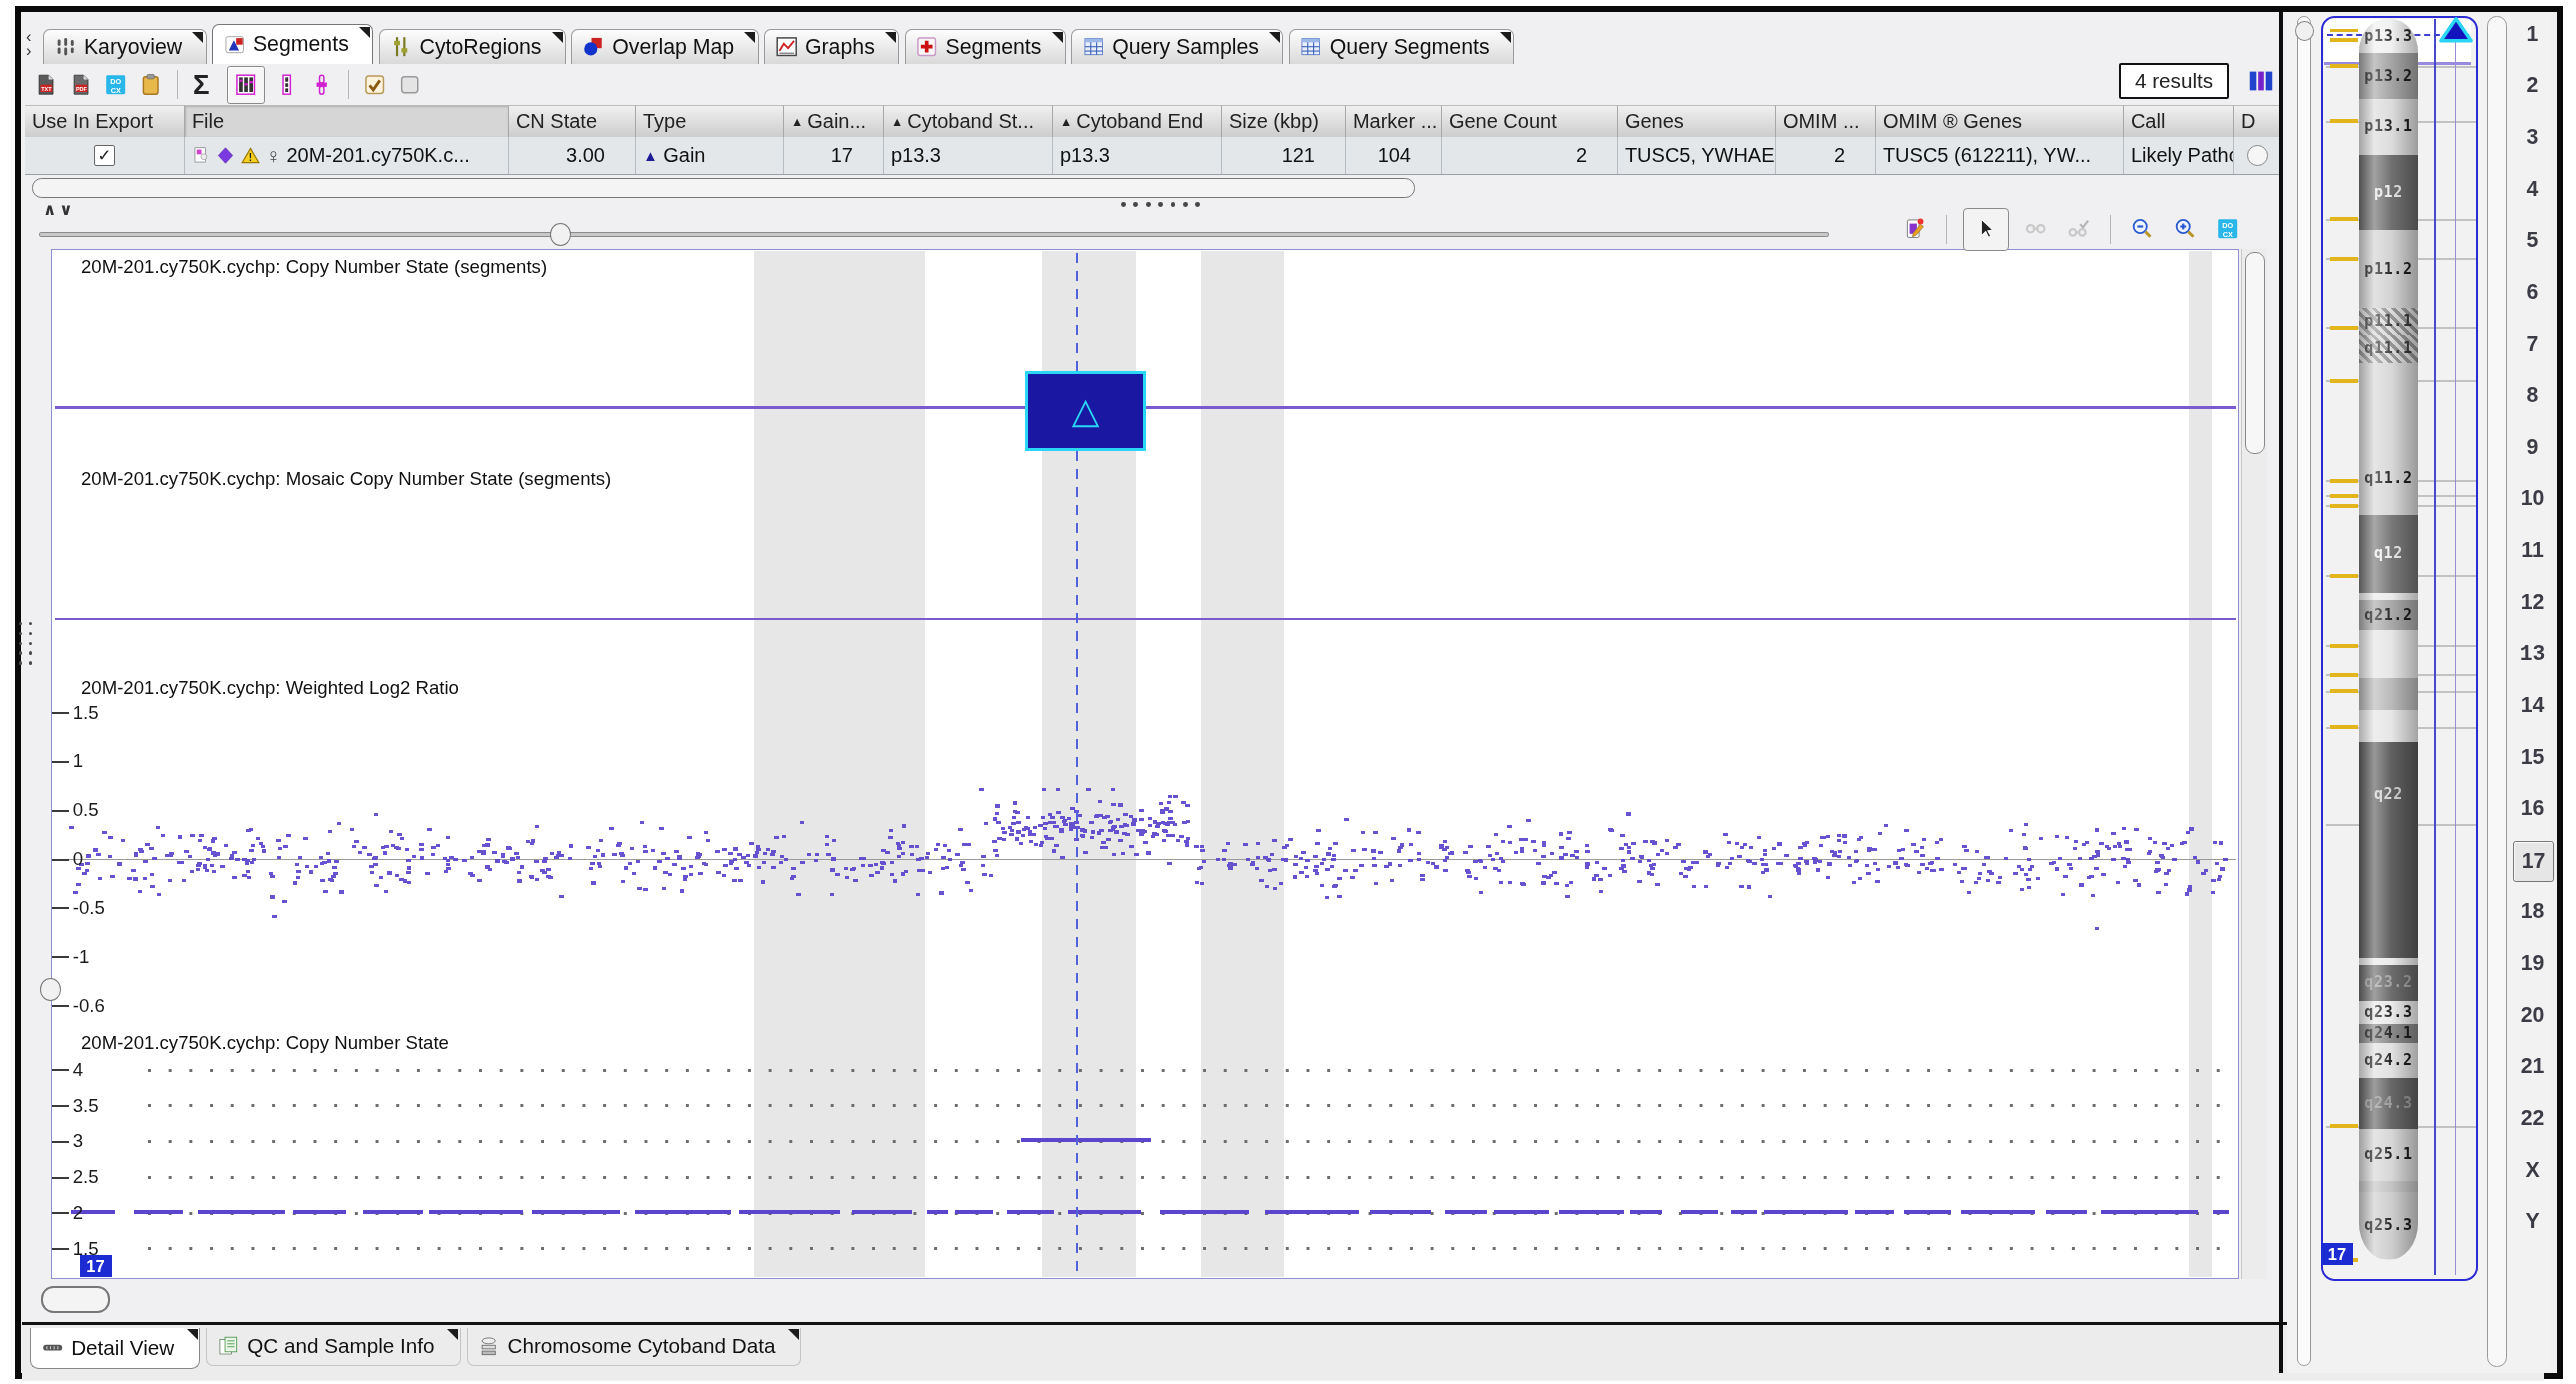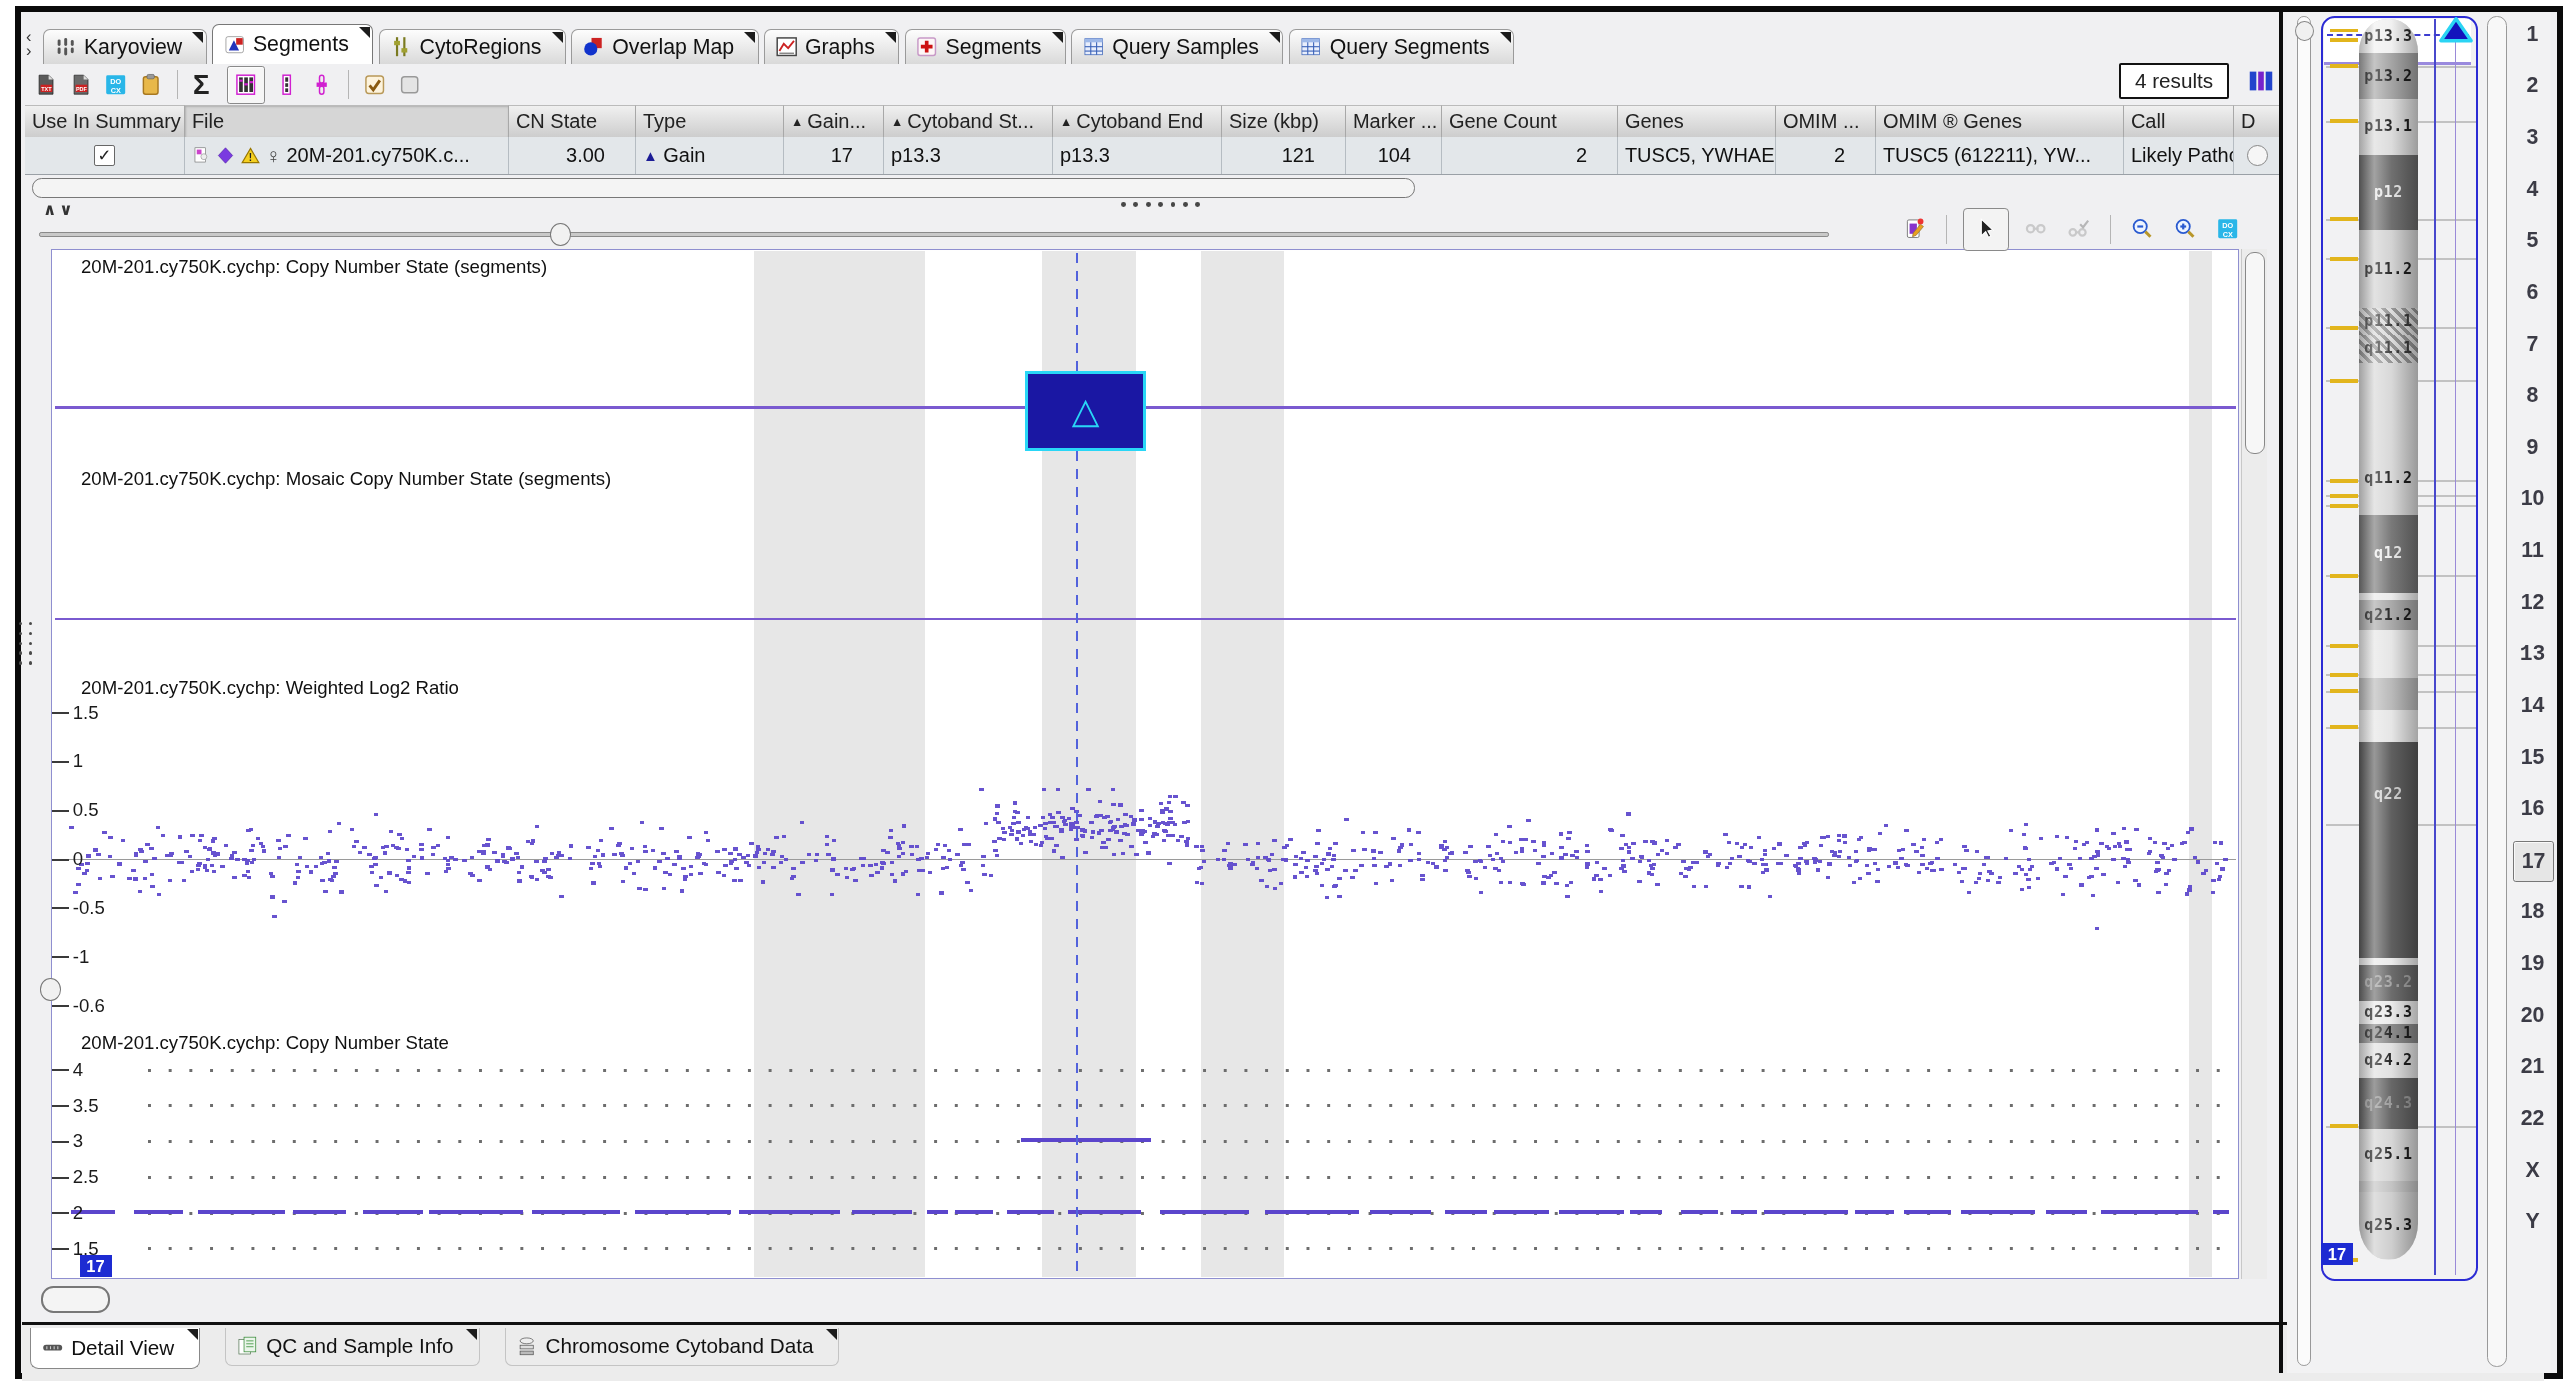--- a/index.html
+++ b/index.html
@@ -81,21 +81,21 @@
            display:flex;align-items:center;justify-content:center;z-index:5;}
   .vscroll{left:2241px;top:249px;width:25px;height:1030px;background:#ececec;border-left:0.7px solid #c8c8c8;z-index:4;}
   .vscroll .thumb{position:absolute;left:2.8px;top:3.4px;width:18px;height:200px;border:1.4px solid #888;border-radius:9px;background:#f7f7f7;}
   .leftgrip{left:19px;top:622px;width:15px;height:45px;display:grid;grid-template-columns:repeat(2,1fr);gap:4.1px;z-index:5;}
   .leftgrip i{width:3.4px;height:3.4px;background:#4a4a4a;border-radius:50%;}
   .leftslider{left:40px;top:978px;width:19px;height:20.7px;background:#f1f1f1;border:1.4px solid #777;border-radius:50%;z-index:5;}
   .pill{left:41px;top:1286px;width:65px;height:23.4px;border:2.1px solid #777;border-radius:12.4px;background:#f4f4f4;z-index:5;}
 
   
   .bottombar{left:22px;top:1322px;width:2522px;height:56px;border-top:3.4px solid #111;background:#ececec;z-index:5;}
-  .btabs{position:absolute;left:8.3px;top:2.8px;display:flex;gap:25px;align-items:flex-start;}
+  .btabs{position:absolute;left:8.3px;top:2.8px;display:flex;gap:6px;align-items:flex-start;}
   .btab{position:relative;display:flex;align-items:center;gap:6.9px;height:37px;padding:0 25px 0 9.6px;font-size:20.7px;color:#111;
         border:0.7px solid #c4c4c4;border-top:none;border-radius:0 0 6.9px 6.9px;background:transparent;white-space:nowrap;}
   .btab.active{background:#fff;border:1.4px solid #888;border-top:none;border-radius:0 0 8.3px 8.3px;height:40px;}
   .btab .corner{top:1.4px;right:1.4px;}
 
   
   .rpanel{left:2287px;top:12.4px;width:264px;height:1361px;background:#f2f2f3;z-index:5;}
   .rp{position:absolute;}
   .minitrack{left:9.6px;top:4.1px;width:12.4px;height:1348px;border:1.4px solid #999;border-radius:6.9px;background:#fbfbfb;}
   .minithumb{left:8.3px;top:8.3px;width:16.5px;height:18px;border:1.4px solid #888;border-radius:50%;background:#f0f0f0;}
@@ -340,21 +340,21 @@
   <div class="abs columns-btn ic" id="columnsBtn">
       <svg viewBox="0 0 32 32">
         <rect x="4" y="6" width="7" height="20" fill="#2244cc"></rect>
         <rect x="13" y="6" width="6" height="20" fill="#7722cc"></rect>
         <rect x="21" y="6" width="7" height="20" fill="#2244cc"></rect>
       </svg>
     </div>
 
   <div class="abs thead" id="thead">
       <div class="th" style="width: 160px;">
-        <span>Use In Summary</span>
+        <span>Use In Export</span>
       </div>
       <div class="th sunken" style="width: 324px;">
         <span>File</span>
       </div>
       <div class="th" style="width: 127px;">
         <span>CN State</span>
       </div>
       <div class="th" style="width: 148px;">
         <span>Type</span>
       </div>

